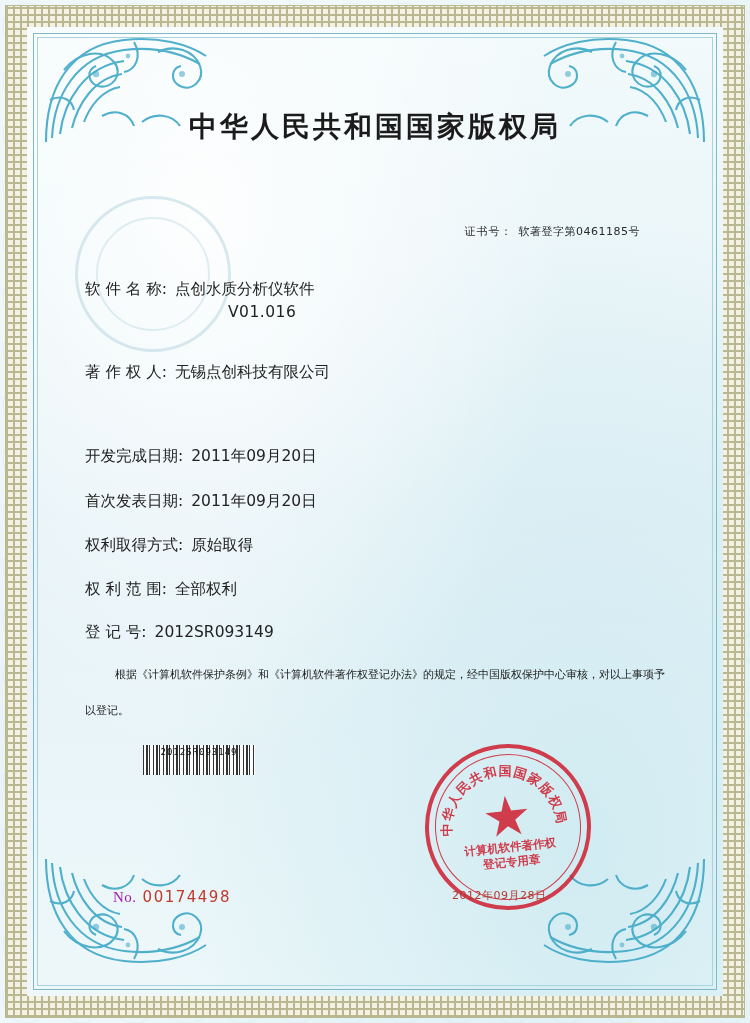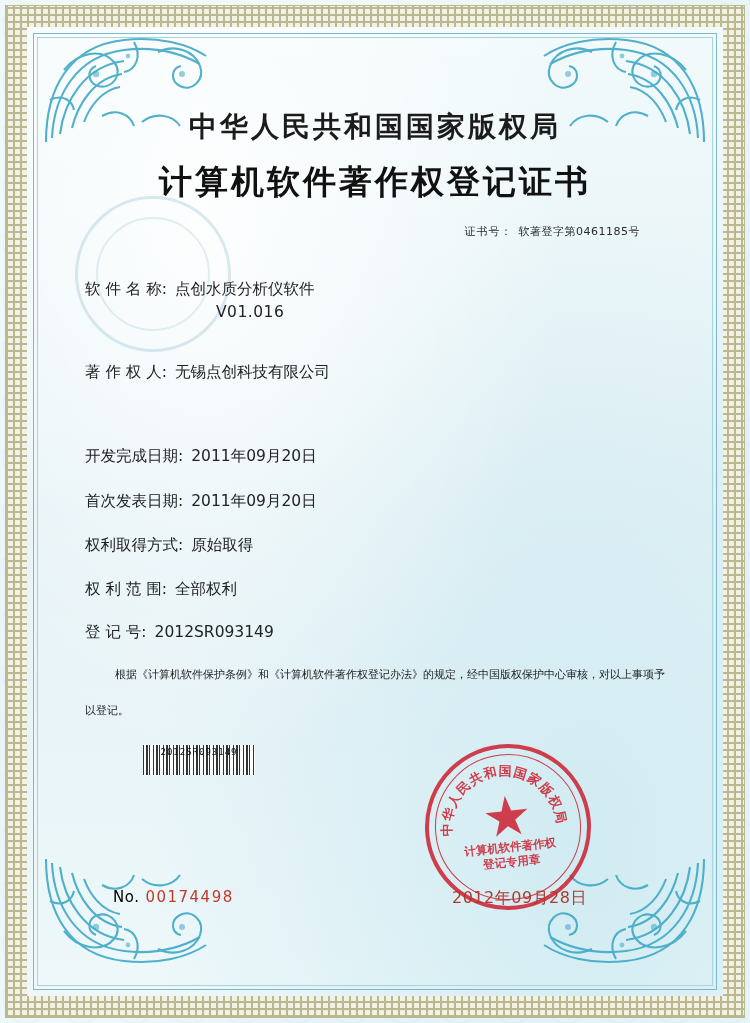--- a/index.html
+++ b/index.html
@@ -195,21 +195,21 @@
     color: #222;
   }
   .field .value {
     display: inline-block;
     margin-left: 8px;
     color: #222;
     margin-top: 21px;
   }
 
   .f-name   { top: 258px; }
-  .f-name2  { top: 282px; left: 216px; letter-spacing: 0.5px; }
+  .f-name2  { top: 282px; left: 228px; letter-spacing: 0.5px; }
   .f-owner  { top: 341px; text-align: center; }
   .f-devdate{ top: 425px; }
   .f-pubdate{ top: 470px; }
   .f-acquire{ top: 514px; }
   .f-scope  { top: 558px; }
   .f-regno  { top: 602px; }
 
   .para {
     position: absolute;
     left: 85px;
@@ -297,28 +297,28 @@
 
   .serial {
     position: absolute;
     left: 113px;
     top: 888px;
     font-size: 15px;
     color: #c0392b;
     font-family: "DejaVu Sans", sans-serif;
     letter-spacing: 0.5px;
   }
-  .serial .sn-label { color: #000000; }
+  .serial .sn-label { color: #a21caf; font-family: Liberation Serif, serif; }
   .serial .sn-value { margin-left: 6px; letter-spacing: 1.5px; }
 
   .issue-date {
     position: absolute;
     left: 452px;
     top: 888px;
-    font-size: 16px;
+    font-size: 11px;
     color: #b03a2e;
     font-family: "DejaVu Sans", sans-serif;
     letter-spacing: 0.5px;
   }
 </style>
 </head>
 <body>
 
 <div class="certificate">
 
@@ -432,21 +432,20 @@
         <circle cx="58" cy="44" r="3.2"></circle>
         <circle cx="144" cy="44" r="3"></circle>
         <circle cx="90" cy="26" r="2.4"></circle>
       </g>
     </svg>
   </div>
 
   <div class="content">
 
     <div class="org-title">中华人民共和国国家版权局</div>
-    <div class="doc-title">计算机软件著作权登记证书</div>
 
     <div class="cert-no">
       <span class="cn-label">证书号：</span><span class="cn-value">软著登字第0461185号</span>
     </div>
 
     <div class="field f-name">
       <span class="label">软 件 名 称:</span><span class="value">点创水质分析仪软件</span>
     </div>
 
     <div class="field f-name2">

